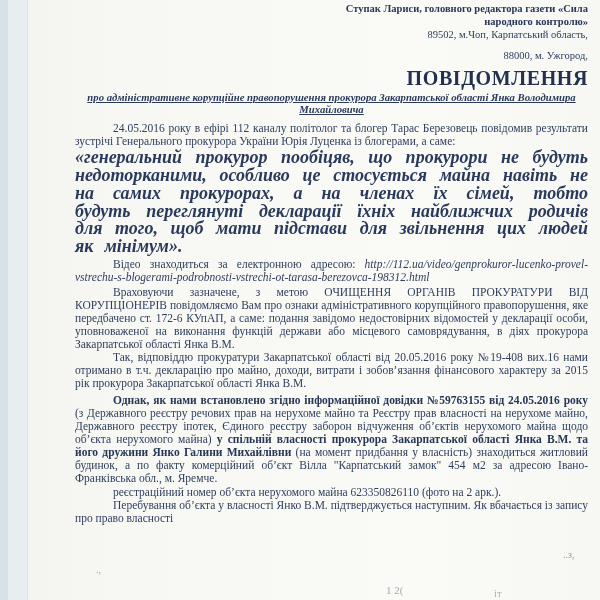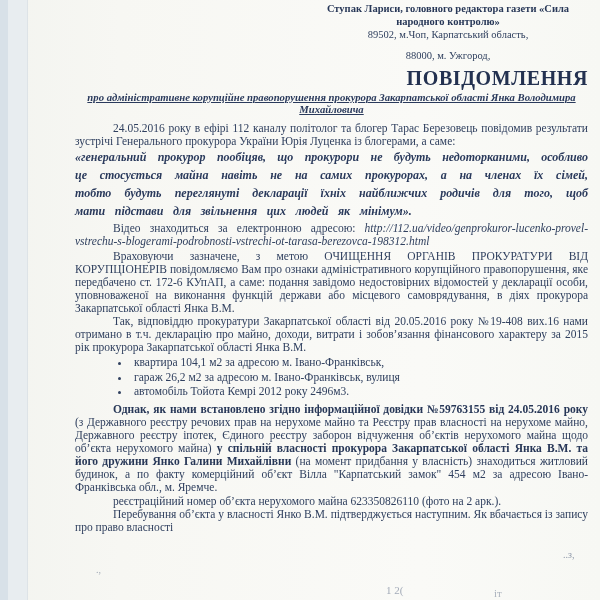--- a/index.html
+++ b/index.html
@@ -5,35 +5,35 @@
   html,body{margin:0;padding:0;}
   body{
     width:600px;height:600px;overflow:hidden;position:relative;
     background:linear-gradient(90deg,#f3f4f0 0px,#f7f7f3 120px,#fafaf7 420px,#f7f8f4 600px);
     font-family:"Liberation Serif","DejaVu Serif",serif;
     color:#30405f;
   }
   .edge1{position:absolute;left:0;top:0;bottom:0;width:8px;background:#d8e1e8;}
   .edge2{position:absolute;left:8px;top:0;bottom:0;width:19px;background:#e8edf0;border-right:1px solid #dde3e7;}
   .content{position:absolute;left:75px;right:12px;top:2px;}
-  .addressees{margin-left:auto;width:280px;font-size:10.5px;line-height:13.2px;text-align:center;}
+  .addressees{margin-left:auto;width:280px;font-size:10.5px;line-height:13.2px;text-align:right;}
   .addr + .addr{margin-top:7px;}
   .addr-name{font-weight:bold;color:#273757;}
   .title{
     text-align:right;font-size:20px;font-weight:bold;letter-spacing:.6px;
     margin:5px 0 1px;color:#233150;
   }
   .subtitle{
     text-align:center;font-weight:bold;font-style:italic;text-decoration:underline;
     font-size:10.7px;line-height:12.2px;margin:0 4px 7px;color:#2a3a5c;
   }
   .para{margin:0;font-size:11.5px;line-height:13px;text-align:justify;}
   .indent{text-indent:38px;}
   .quote{
-    margin:1px 0 0;font-size:12px;line-height:17.8px;font-weight:bold;font-style:italic;
+    margin:1px 0 0;font-size:18px;line-height:17.8px;font-weight:bold;font-style:italic;
     text-align:justify;word-spacing:6.5px;color:#2a3a5c;
   }
   .video{line-height:12.9px;margin-top:2px;}
   .url{font-style:italic;}
   .mt2{margin-top:2px;}
   .bold{font-weight:bold;color:#273757;}
   .props{margin:1px 0 2px;padding-left:56px;font-size:11.5px;line-height:14.6px;list-style:disc;}
   .props li{padding-left:3px;}
   .finding{margin-top:4px;}
   .reg{text-indent:38px;margin-top:1px;}
@@ -69,25 +69,20 @@
 
   <p class="quote">«генеральний прокурор пообіцяв, що прокурори не будуть недоторканими, особливо це стосується майна навіть не на самих прокурорах, а на членах їх сімей, тобто будуть переглянуті декларації їхніх найближчих родичів для того, щоб мати підстави для звільнення цих людей як мінімум».</p>
 
   <p class="para indent video"><span>Відео знаходиться за електронною адресою: </span><span class="url">http://112.ua/video/genprokuror-lucenko-provel-vstrechu-s-blogerami-podrobnosti-vstrechi-ot-tarasa-berezovca-198312.html</span></p>
 
   <p class="para indent mt2">Враховуючи зазначене, з метою ОЧИЩЕННЯ ОРГАНІВ ПРОКУРАТУРИ ВІД КОРУПЦІОНЕРІВ повідомляємо Вам про ознаки адміністративного корупційного правопорушення, яке передбачено ст. 172-6 КУпАП, а саме: подання завідомо недостовірних відомостей у декларації особи, уповноваженої на виконання функцій держави або місцевого самоврядування, в діях прокурора Закарпатської області Янка В.М.</p>
 
   <p class="para indent">Так, відповіддю прокуратури Закарпатської області від 20.05.2016 року №19-408 вих.16 нами отримано в т.ч. декларацію про майно, доходи, витрати і зобов’язання фінансового характеру за 2015 рік прокурора Закарпатської області Янка В.М.</p>
 
 
-  <ul class="props">
-    <li>квартира 104,1 м2 за адресою м. Івано-Франківськ,</li>
-    <li>гараж 26,2 м2 за адресою м. Івано-Франківськ, вулиця</li>
-    <li>автомобіль Тойота Кемрі 2012 року 2496м3.</li>
-  </ul>
 
   <p class="para indent finding"><span class="bold">Однак, як нами встановлено згідно інформаційної довідки №59763155 від 24.05.2016 року</span><span> (з Державного реєстру речових прав на нерухоме майно та Реєстру прав власності на нерухоме майно, Державного реєстру іпотек, Єдиного реєстру заборон відчуження об’єктів нерухомого майна щодо об’єкта нерухомого майна) </span><span class="bold">у спільній власності прокурора Закарпатської області Янка В.М. та його дружини Янко Галини Михайлівни</span><span> (на момент придбання у власність) знаходиться житловий будинок, а по факту комерційний об’єкт Вілла "Карпатський замок" 454 м2 за адресою Івано-Франківська обл., м. Яремче.</span></p>
 
   <p class="para reg">реєстраційний номер об’єкта нерухомого майна 623350826110 (фото на 2 арк.).</p>
 
   <p class="para indent">Перебування об’єкта у власності Янко В.М. підтверджується наступним. Як вбачається із запису про право власності</p>
 
 </div>
 
 <span class="artifact a-right">..з,</span>

